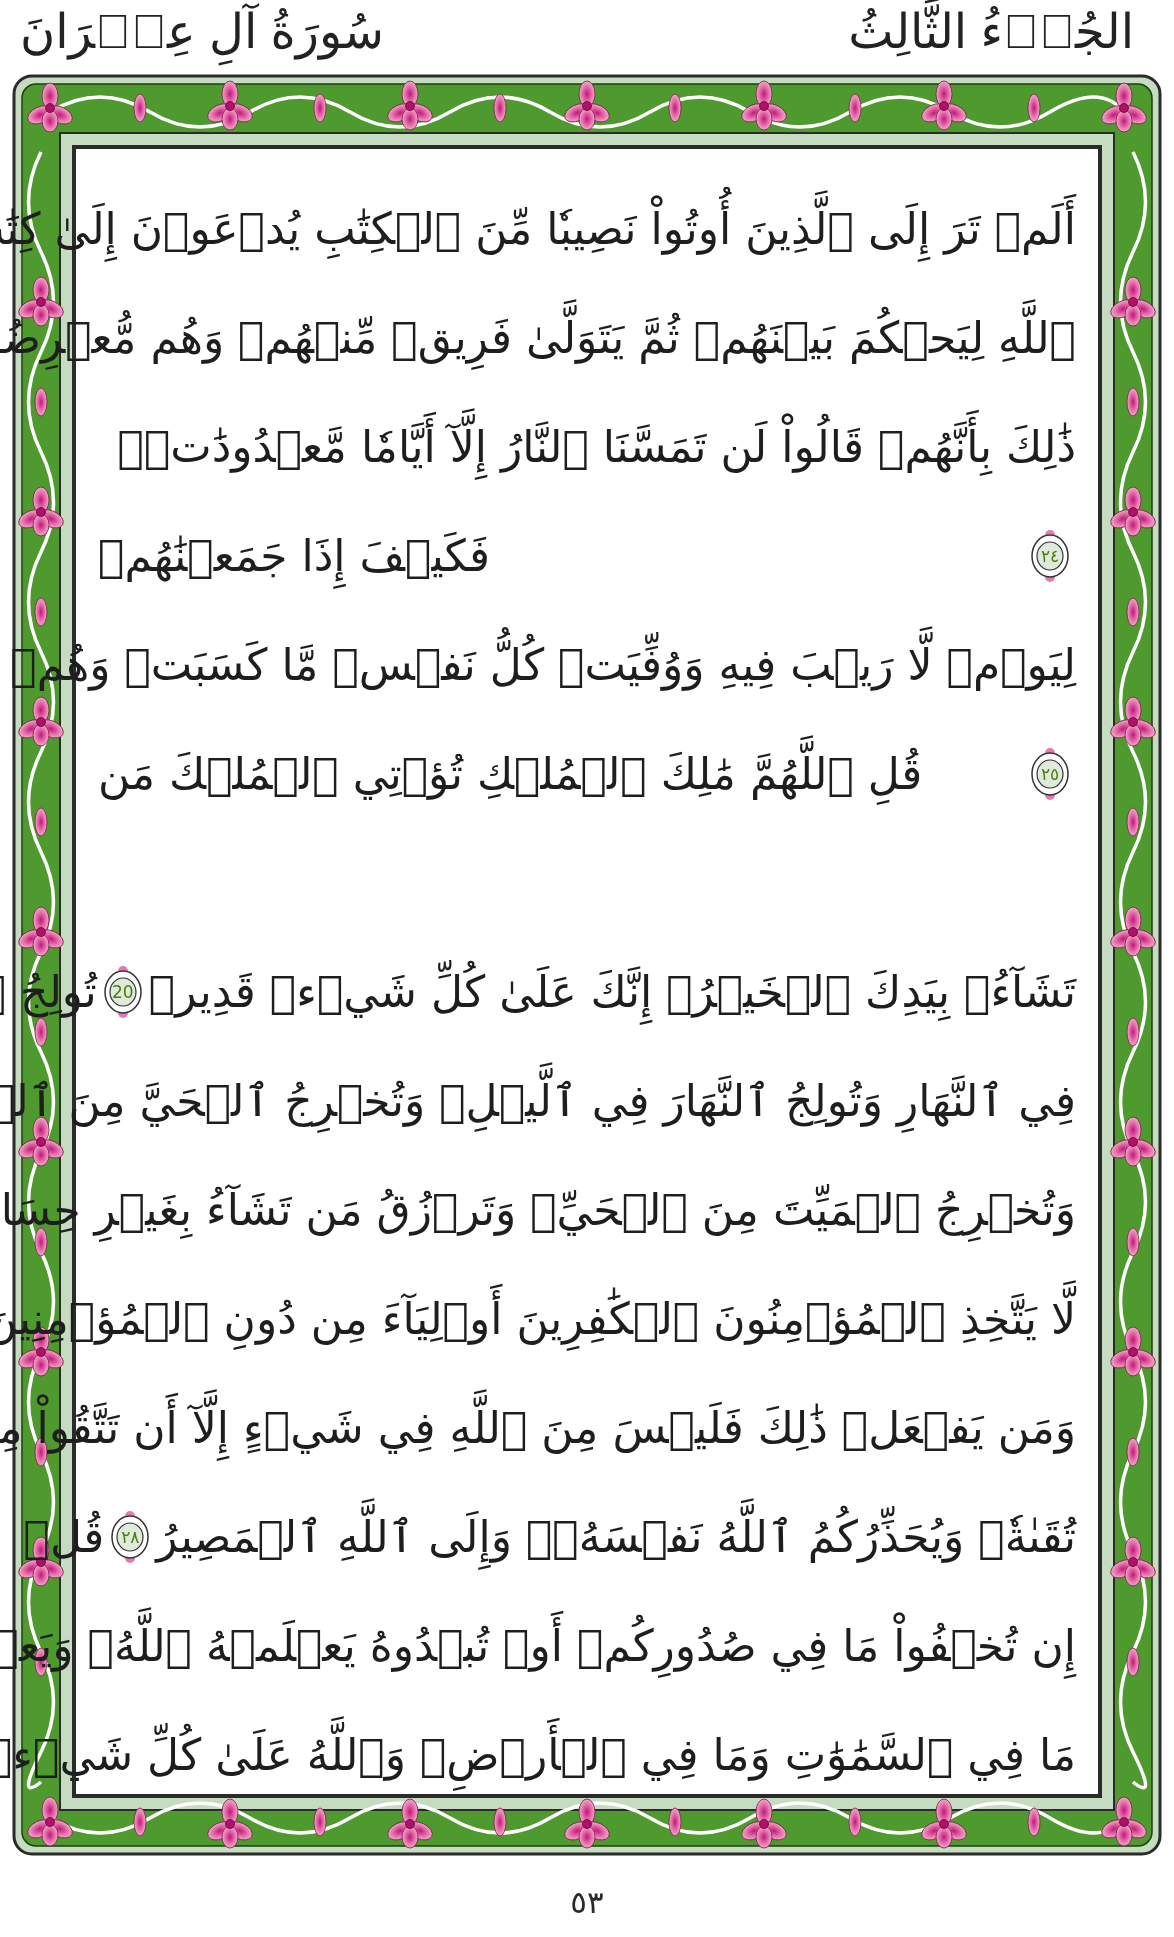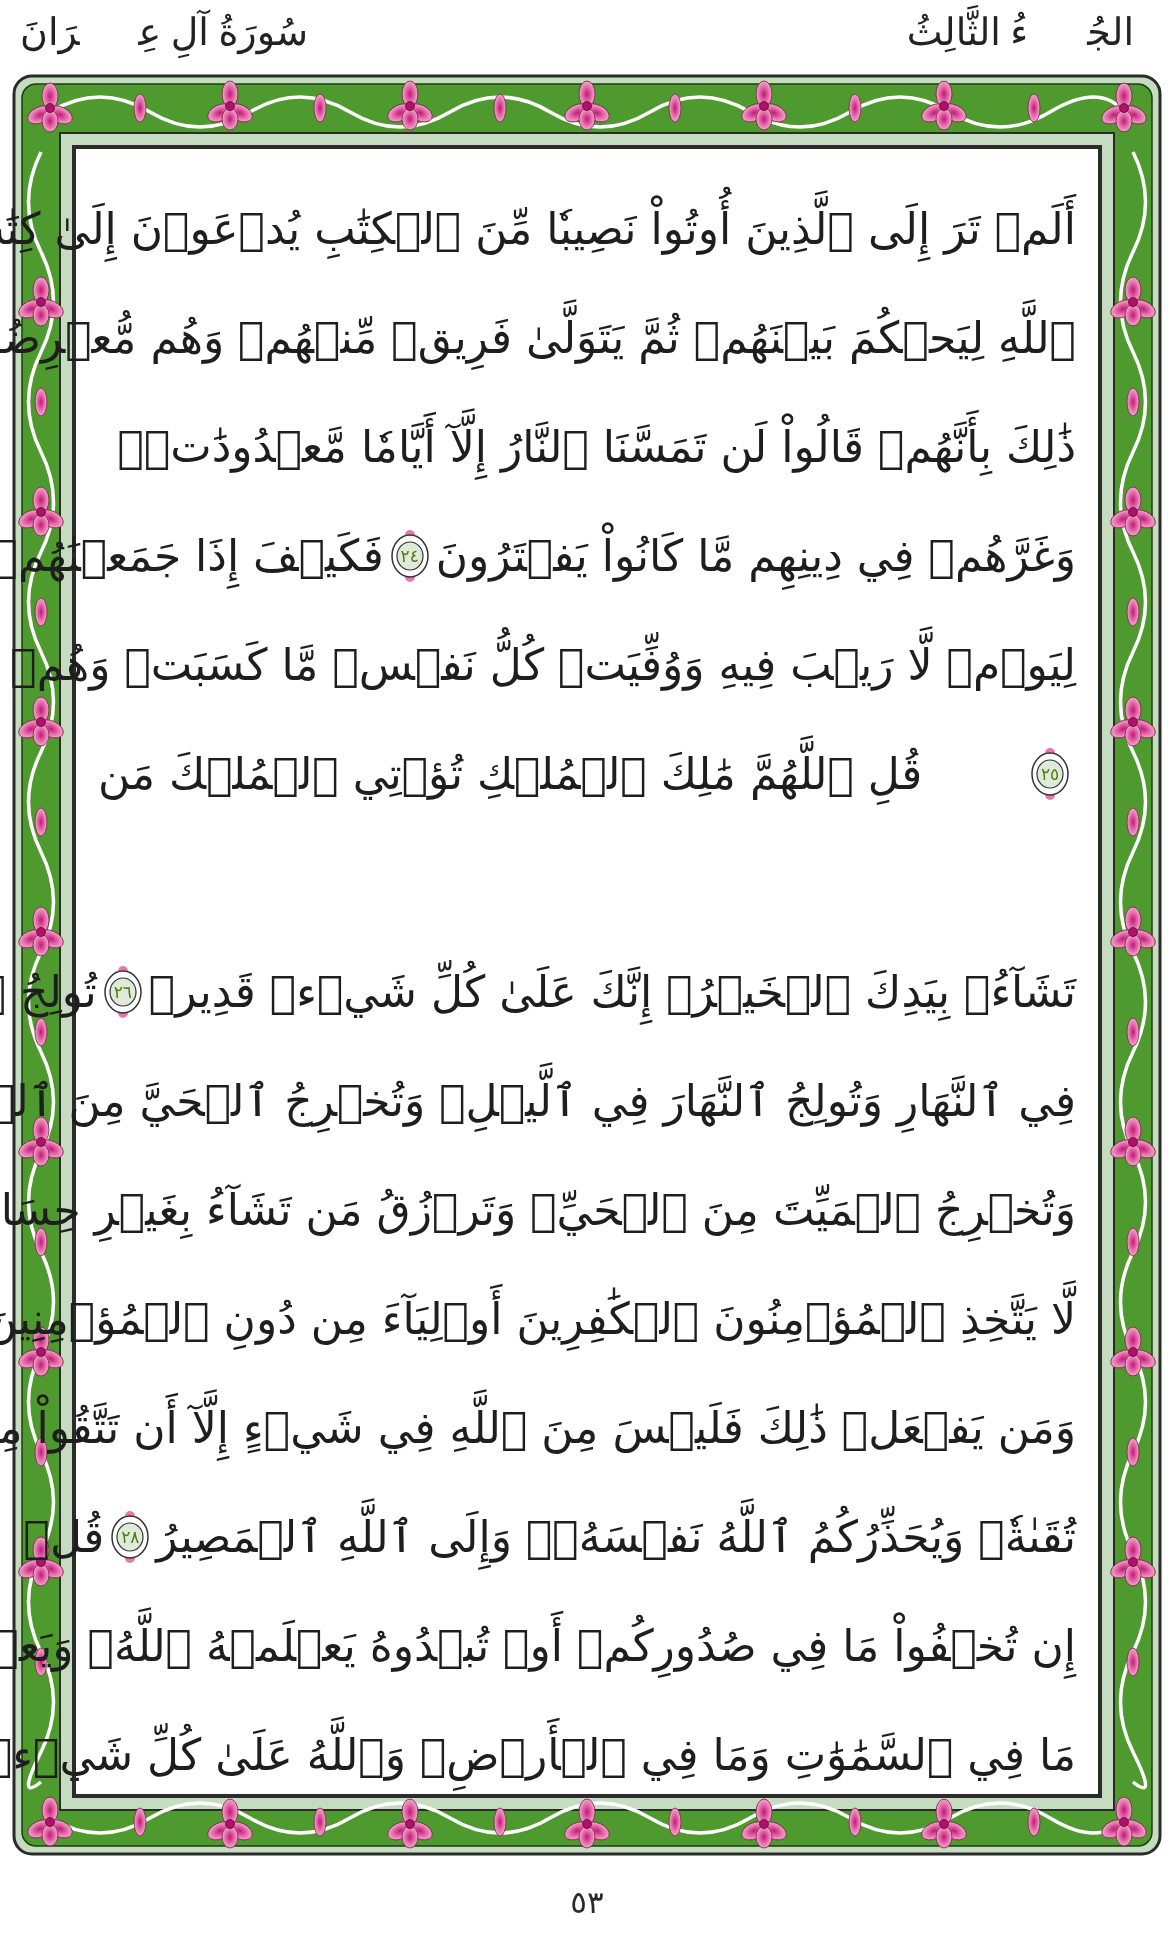--- a/index.html
+++ b/index.html
@@ -1,20 +1,20 @@
 <!DOCTYPE html>
 <html><head>
 <meta charset="utf-8">
 <style>
   html, body { margin:0; padding:0; background:#ffffff; }
   body { width:1174px; height:1937px; position:relative; overflow:hidden;
          font-family: "DejaVu Sans", sans-serif; color:#1e1e1e; }
 
-  .header-label { position:absolute; top:2px; font-size:38px; line-height:60px; direction:rtl;
-                  font-family:Liberation Serif, serif; color:#222; }
+  .header-label { position:absolute; top:2px; font-size:48px; line-height:60px; direction:rtl;
+                  font-family:Liberation Sans, sans-serif; color:#222; }
   .header-surah { left:20px; }
   .header-juz { right:40px; }
 
   .frame-outer { position:absolute; left:10px; top:72px; width:1154px; height:1786px; }
   .frame-svg { position:absolute; left:0; top:0; width:100%; height:100%; }
 
   .text-panel { position:absolute; left:72px; top:145px; width:1030px; height:1653px;
                 background:#ffffff; border:4px solid #2b2b2b; box-sizing:border-box; }
 
   .quran-line { position:absolute; left:22px; right:22px; height:100px;
@@ -139,21 +139,20 @@
     <span class="seg">أَلَمۡ تَرَ إِلَى ٱلَّذِينَ أُوتُواْ نَصِيبٗا مِّنَ ٱلۡكِتَٰبِ يُدۡعَوۡنَ إِلَىٰ كِتَٰبِ</span>
   </div>
   <div class="quran-line" style="top:139px">
     <span class="seg">ٱللَّهِ لِيَحۡكُمَ بَيۡنَهُمۡ ثُمَّ يَتَوَلَّىٰ فَرِيقٞ مِّنۡهُمۡ وَهُم مُّعۡرِضُونَ</span>
 
   </div>
   <div class="quran-line" style="top:248px">
     <span class="seg">ذَٰلِكَ بِأَنَّهُمۡ قَالُواْ لَن تَمَسَّنَا ٱلنَّارُ إِلَّآ أَيَّامٗا مَّعۡدُودَٰتٖۖ</span>
   </div>
   <div class="quran-line" style="top:357px">
-    <span class="seg">وَغَرَّهُمۡ فِي دِينِهِم مَّا كَانُواْ يَفۡتَرُونَ</span>
     <span class="ayah-marker">
       <svg viewBox="0 0 40 54">
           <circle cx="20" cy="6" r="5" fill="#e879b0"></circle>
           <circle cx="20" cy="48" r="5" fill="#e879b0"></circle>
           <ellipse cx="20" cy="27" rx="18" ry="21" fill="#ffffff" stroke="#333" stroke-width="1.5"></ellipse>
           <ellipse cx="20" cy="27" rx="13" ry="14" fill="#dfeadb" stroke="#333" stroke-width="1.2"></ellipse>
         </svg>
       <span class="ayah-num">٢٤</span>
     </span>
     <span class="seg">فَكَيۡفَ إِذَا جَمَعۡنَٰهُمۡ</span>
@@ -175,21 +174,21 @@
   </div>
   <div class="quran-line" style="top:793px">
     <span class="seg">تَشَآءُۖ بِيَدِكَ ٱلۡخَيۡرُۖ إِنَّكَ عَلَىٰ كُلِّ شَيۡءٖ قَدِيرٞ</span>
     <span class="ayah-marker">
       <svg viewBox="0 0 40 54">
           <circle cx="20" cy="6" r="5" fill="#e879b0"></circle>
           <circle cx="20" cy="48" r="5" fill="#e879b0"></circle>
           <ellipse cx="20" cy="27" rx="18" ry="21" fill="#ffffff" stroke="#333" stroke-width="1.5"></ellipse>
           <ellipse cx="20" cy="27" rx="13" ry="14" fill="#dfeadb" stroke="#333" stroke-width="1.2"></ellipse>
         </svg>
-      <span class="ayah-num">٢٦</span>
+      <span class="ayah-num">20</span>
     </span>
     <span class="seg">تُولِجُ ٱلَّيۡلَ</span>
   </div>
   <div class="quran-line" style="top:902px">
     <span class="seg">فِي ٱلنَّهَارِ وَتُولِجُ ٱلنَّهَارَ فِي ٱلَّيۡلِۖ وَتُخۡرِجُ ٱلۡحَيَّ مِنَ ٱلۡمَيِّتِ</span>
   </div>
   <div class="quran-line" style="top:1011px">
     <span class="seg">وَتُخۡرِجُ ٱلۡمَيِّتَ مِنَ ٱلۡحَيِّۖ وَتَرۡزُقُ مَن تَشَآءُ بِغَيۡرِ حِسَابٖ</span>
 
   </div>

